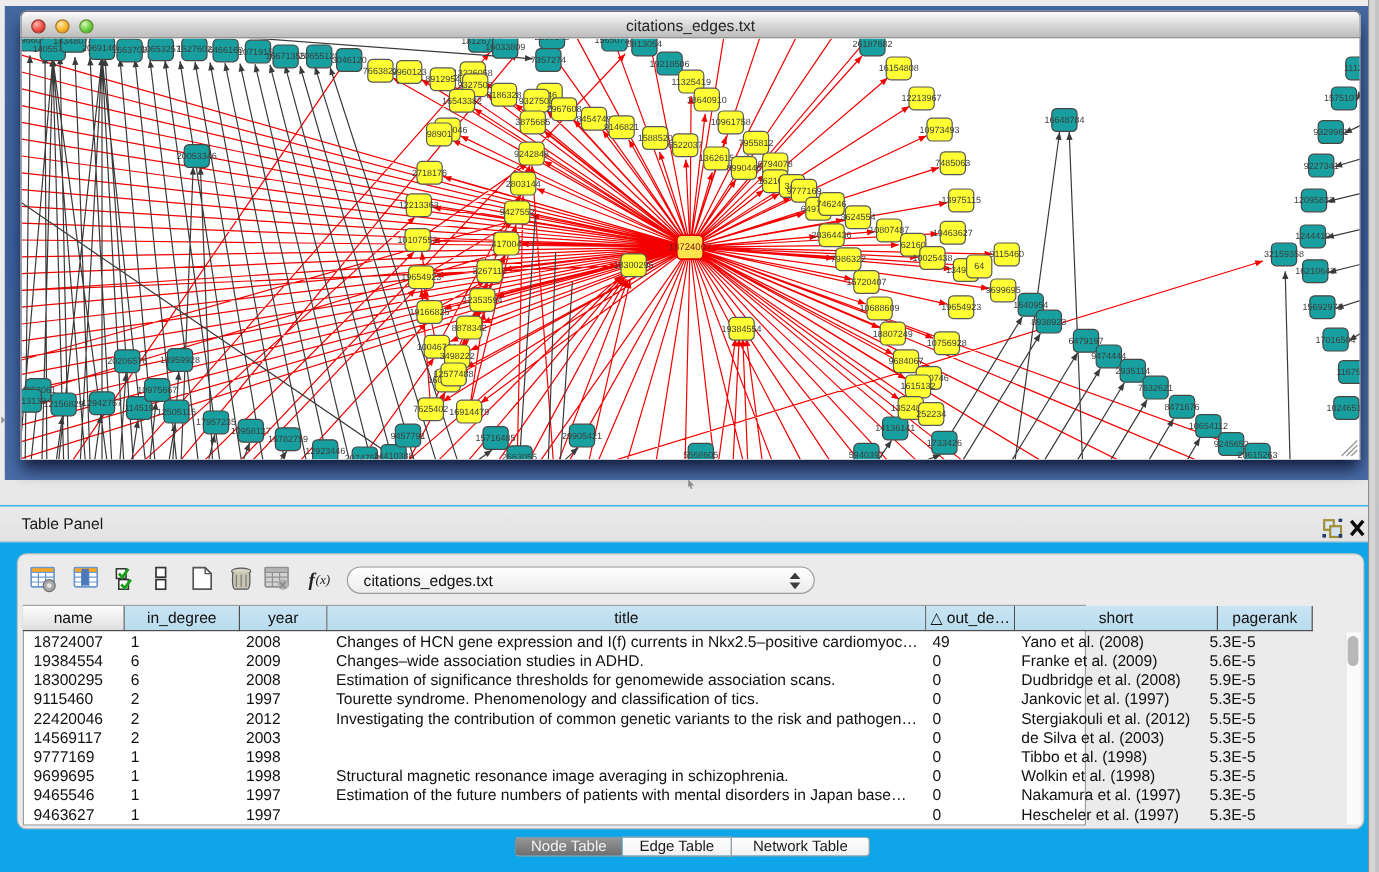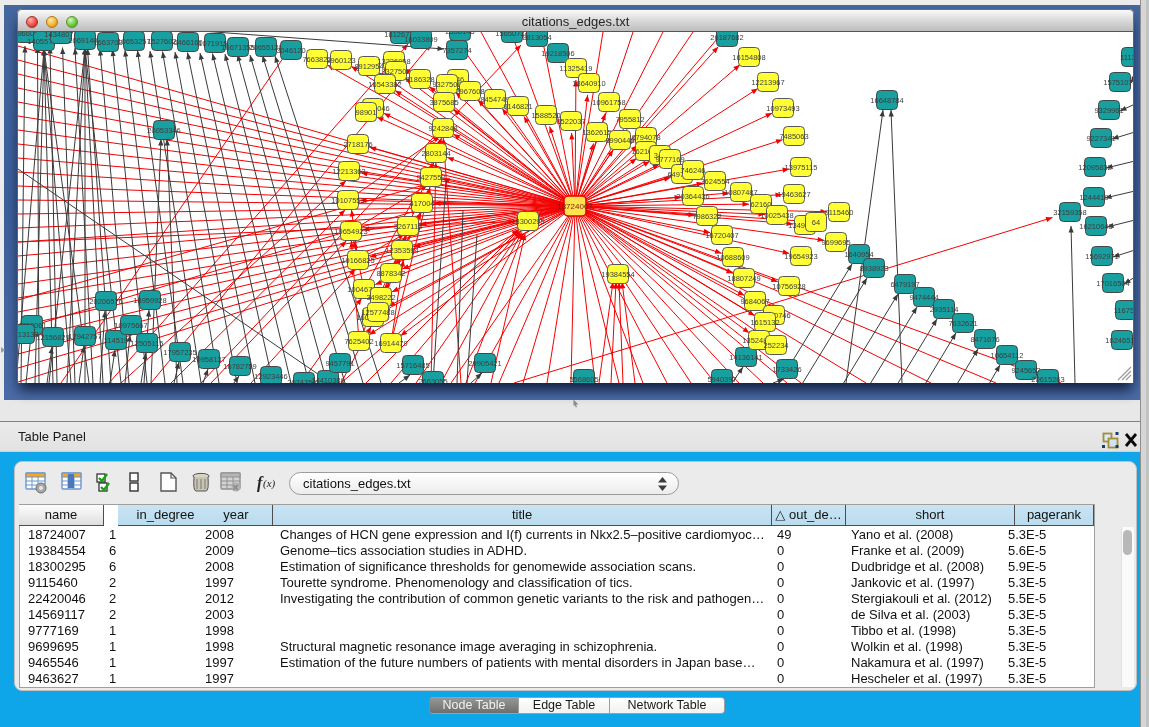--- a/index.html
+++ b/index.html
@@ -7,21 +7,21 @@
 #frame{position:absolute;left:13px;top:4px;width:1117px;height:374px;border-radius:5px 5px 0 0;box-shadow:0 9px 13px -2px rgba(8,16,42,0.85);background:#fff}
 #tbar{position:absolute;left:0;top:0;width:100%;height:23px;border-radius:5px 5px 0 0;background:linear-gradient(180deg,#fbfbfb,#d6d6d6 55%,#bdbdbd);border:1px solid #6f6f6f;border-bottom:1px solid #555}
 #tbar .tl{position:absolute;top:5.5px;width:12px;height:12px;border-radius:50%}
 #tbar .title{position:absolute;left:0;right:0;top:4px;text-align:center;font-size:13px;color:#262626}
 #canvas{position:absolute;left:0;top:23px;width:1117px;height:351px;background:#fff;overflow:hidden;border-left:1px solid #57607a;border-right:1px solid #57607a}
 #tablepanel{position:absolute;left:0;top:421px;width:1149px;height:327px;background:#0ea5e9}
 #tphead{position:absolute;left:0;top:1px;width:1140px;height:30px;background:linear-gradient(180deg,#ebebeb,#e2e2e2);border-bottom:1px solid #d0d0d0}
 #tphead .t{position:absolute;left:18px;top:7px;font-size:13px;color:#1a1a1a}
 #outer{position:absolute;left:14px;top:40px;width:1123px;height:230px;background:#ebebeb;border:1px solid #c0c0c0;border-radius:8px}
 #combo{position:absolute;left:274px;top:10px;width:390px;height:23px;background:linear-gradient(180deg,#ffffff,#ececec);border:1px solid #9c9c9c;border-radius:12px;font-size:13px;color:#111;line-height:21px;padding-left:13px}
-#tbl{position:absolute;left:4px;top:42px;width:1076px;height:184px;background:#fff;border:1px solid #9f9f9f}
+#tbl{position:absolute;left:4px;top:42px;width:886px;height:184px;background:#fff;border:1px solid #9f9f9f}
 .hc{position:absolute;top:0;height:21px;background:linear-gradient(180deg,#c9e4f3,#b9dcee);border-right:1px solid #4d4d4d;border-bottom:1px solid #4d4d4d;font-size:13px;text-align:center;line-height:20px;color:#111}
 .rowtext{position:absolute;font-size:13px;color:#111;white-space:nowrap}
 #tabs{position:absolute;left:429px;top:276px;height:17px;display:flex;font-size:12.5px}
 #tabs div{border:1px solid #9f9f9f;border-left:none;background:linear-gradient(180deg,#fff,#f1f1f1);color:#1a1a1a;line-height:15px;text-align:center}
 #tabs div:first-child{border-left:1px solid #8a8a8a;border-radius:4px 0 0 4px;background:linear-gradient(180deg,#969696,#6e6e6e);color:#f2f2f2}
 #tabs div:last-child{border-radius:0 4px 4px 0}
 #rightstrip{position:absolute;left:1140px;top:0;width:9px;height:727px;background:#d6d6d6;border-left:1px solid #8f8f8f;box-shadow:inset -3px 0 0 #c2c2c2;z-index:50}
 #status{position:absolute;left:0;top:700px;width:1140px;height:27px}
 </style></head><body>
 <div id="top">
@@ -383,37 +383,37 @@
           <text x="238" y="17" font-family="Liberation Serif,serif" font-style="italic" font-size="11" fill="#222">(x)</text>
         </svg>
   <div id="combo">citations_edges.txt
     <svg width="11" height="14" style="position:absolute;right:10px;top:4px">
             <path d="M5.5 0 L10 5.5 L1 5.5 Z" fill="#3c3c3c"></path>
             <path d="M5.5 14 L10 8.5 L1 8.5 Z" fill="#3c3c3c"></path>
           </svg>
   </div>
   <div id="tbl">
           <div class="hc" style="left:-1px;width:85px;background:linear-gradient(180deg,#fdfdfd,#dedede);">name</div>
-          <div class="hc" style="left:84px;width:96px;margin-left:14px;">in_degree</div>
+          <div class="hc" style="left:84px;width:96px;">in_degree</div>
           <div class="hc" style="left:180px;width:73px;">year</div>
           <div class="hc" style="left:253px;width:499px;">title</div>
           <div class="hc" style="left:752px;width:74px;">△ out_de…</div>
           <div class="hc" style="left:826px;width:169px;">short</div>
           <div class="hc" style="left:995px;width:79px;text-align:center;">pagerank</div>
           <div class="rowtext" style="left:8px;top:22px">18724007</div>
           <div class="rowtext" style="left:89px;top:22px">1</div>
           <div class="rowtext" style="left:185px;top:22px">2008</div>
           <div class="rowtext" style="left:260px;top:22px">Changes of HCN gene expression and I(f) currents in Nkx2.5–positive cardiomyoc…</div>
           <div class="rowtext" style="left:757px;top:22px">49</div>
           <div class="rowtext" style="left:831px;top:22px">Yano et al. (2008)</div>
           <div class="rowtext" style="left:988px;top:22px">5.3E-5</div>
           <div class="rowtext" style="left:8px;top:38px">19384554</div>
           <div class="rowtext" style="left:89px;top:38px">6</div>
           <div class="rowtext" style="left:185px;top:38px">2009</div>
-          <div class="rowtext" style="left:260px;top:38px">Genome–tics association studies in ADHD.</div>
+          <div class="rowtext" style="left:260px;top:38px">Changes–wide association studies in ADHD.</div>
           <div class="rowtext" style="left:757px;top:38px">0</div>
           <div class="rowtext" style="left:831px;top:38px">Franke et al. (2009)</div>
           <div class="rowtext" style="left:988px;top:38px">5.6E-5</div>
           <div class="rowtext" style="left:8px;top:54px">18300295</div>
           <div class="rowtext" style="left:89px;top:54px">6</div>
           <div class="rowtext" style="left:185px;top:54px">2008</div>
           <div class="rowtext" style="left:260px;top:54px">Estimation of significance thresholds for genomewide association scans.</div>
           <div class="rowtext" style="left:757px;top:54px">0</div>
           <div class="rowtext" style="left:831px;top:54px">Dudbridge et al. (2008)</div>
           <div class="rowtext" style="left:988px;top:54px">5.9E-5</div>

